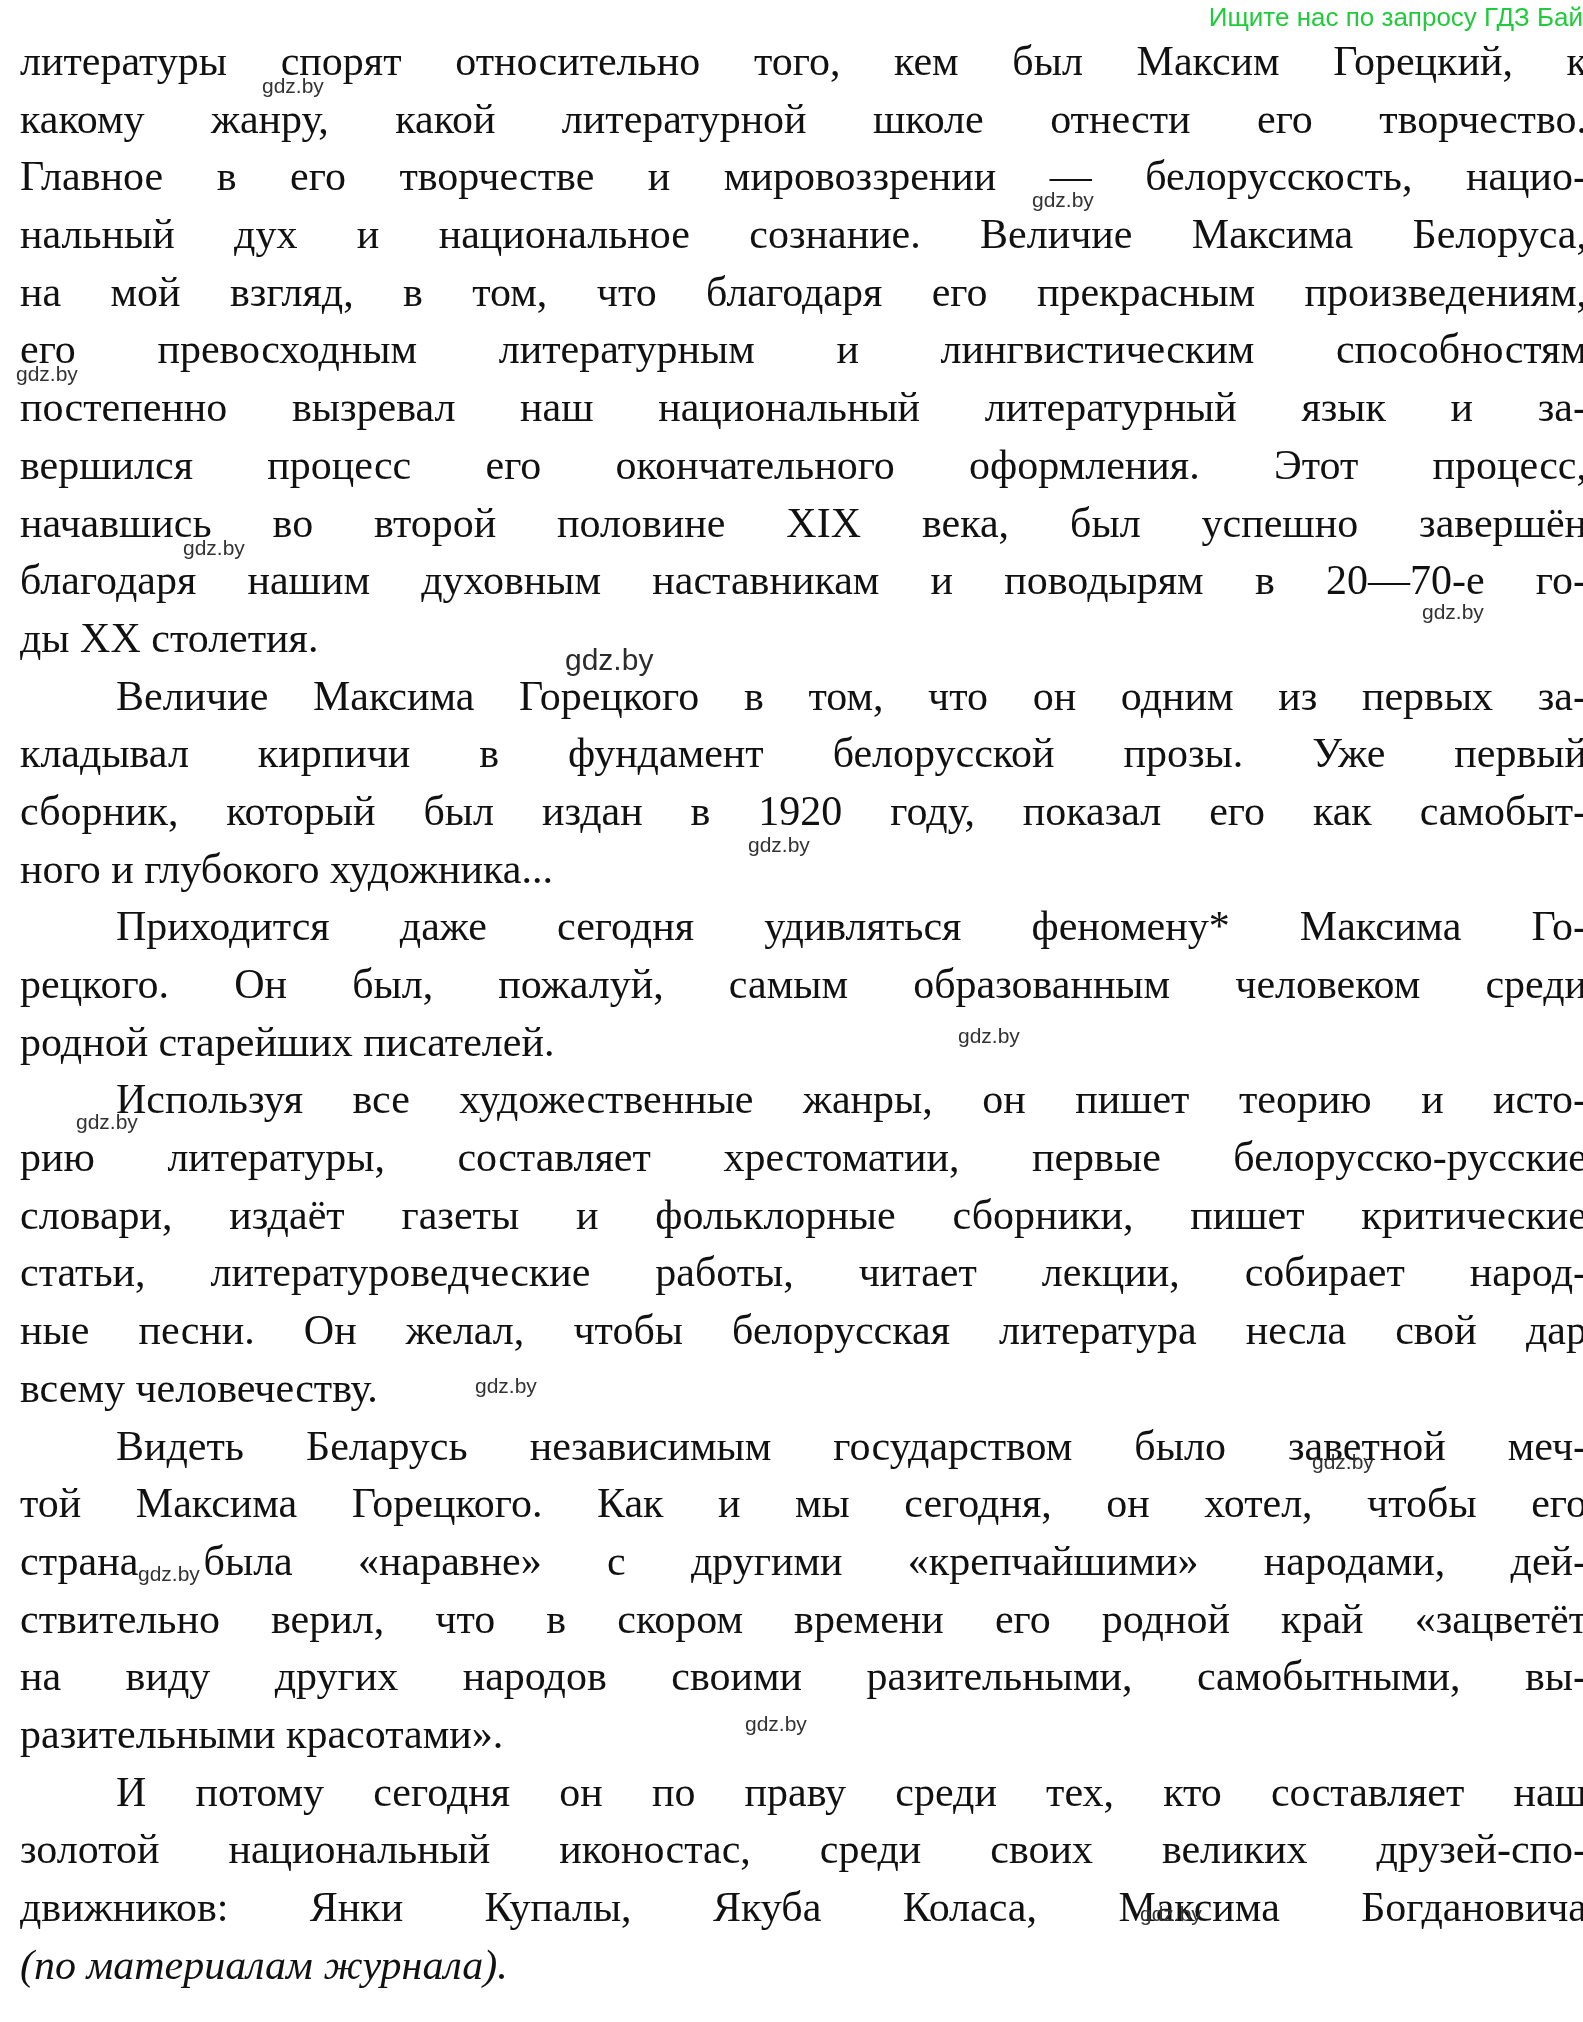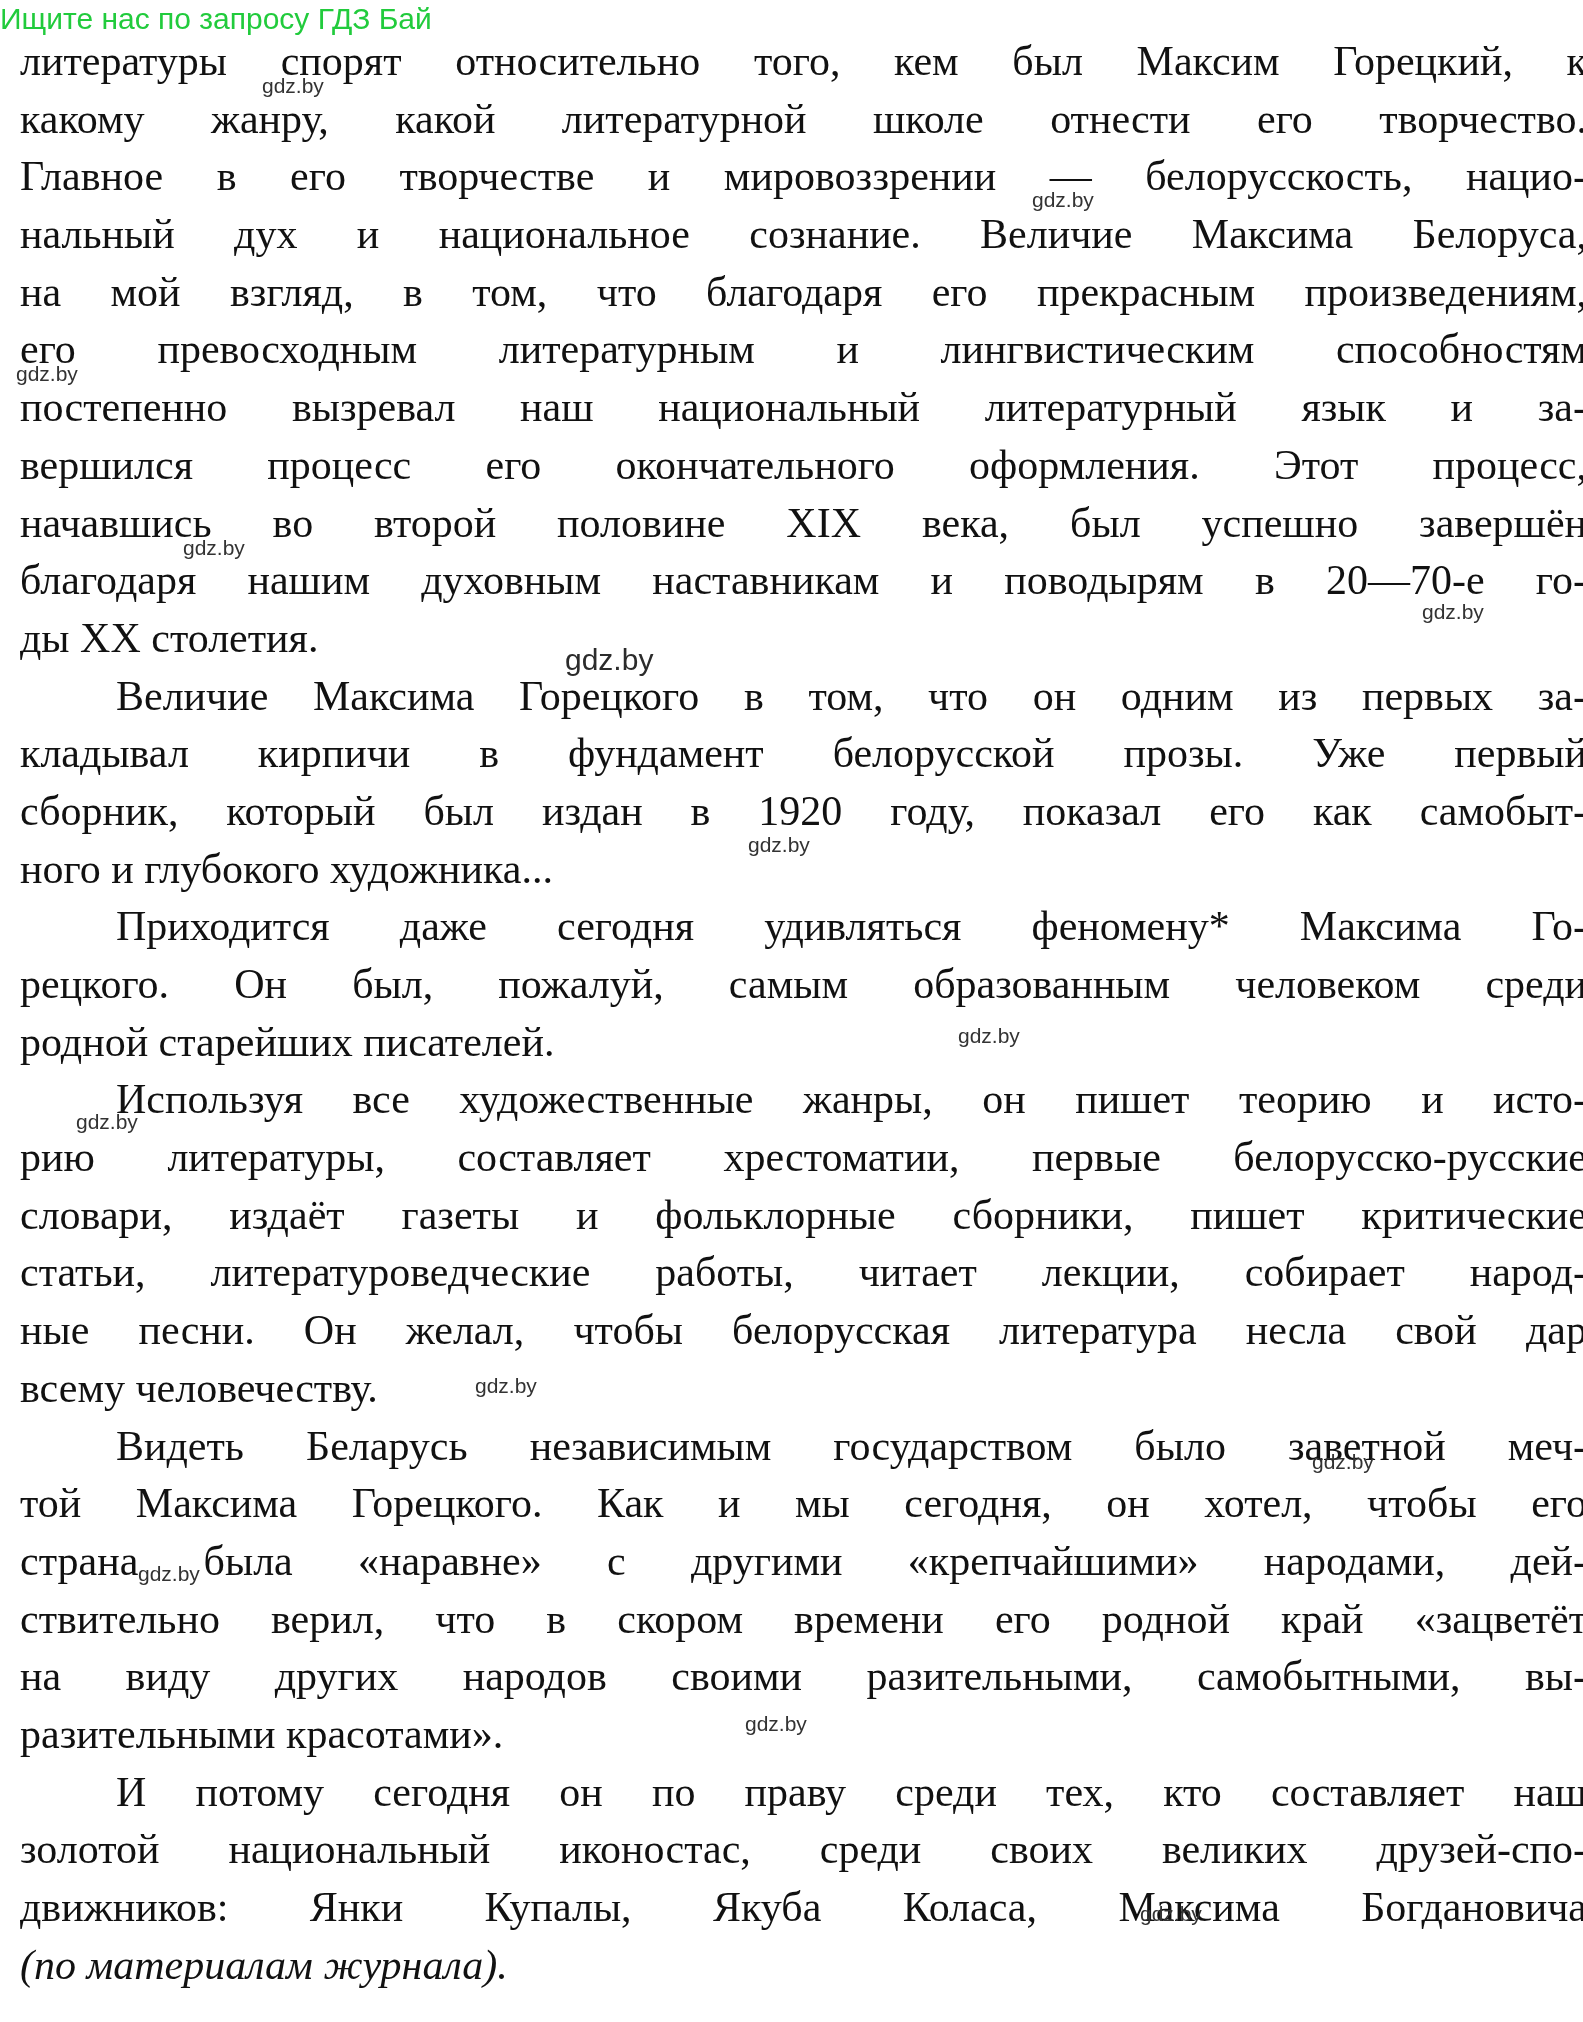--- a/index.html
+++ b/index.html
@@ -13,23 +13,23 @@
   }
   .page {
     position: absolute;
     inset: 0;
   }
   .promo {
     position: absolute;
     top: 2px;
     left: 0;
     width: 100%;
-    text-align: left;
+    text-align: right;
     font-family: "Liberation Sans", sans-serif;
-    font-size: 30px;
+    font-size: 26px;
     font-weight: 500;
     color: #21cb3c;
   }
   .textblock {
     position: absolute;
     top: 33px;
     left: 8px;
     width: 1567px;
     color: #111111;
     font-size: 42px;

